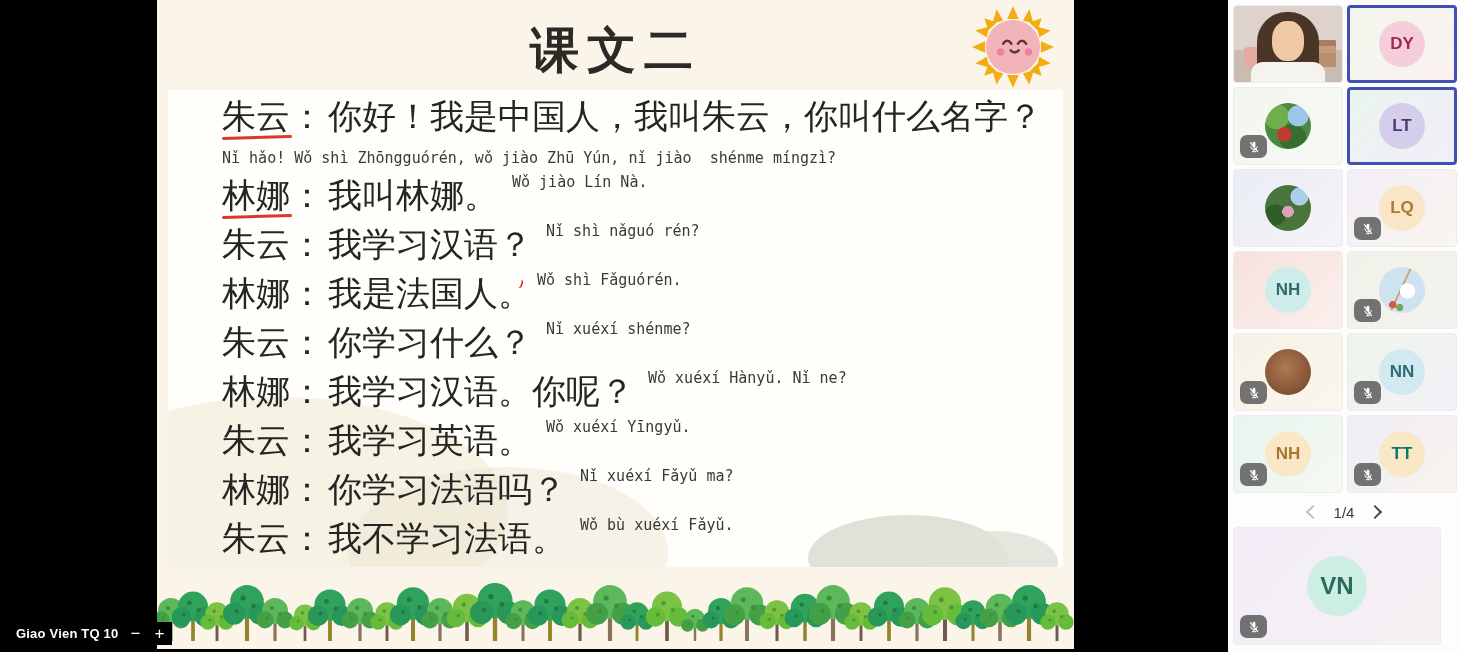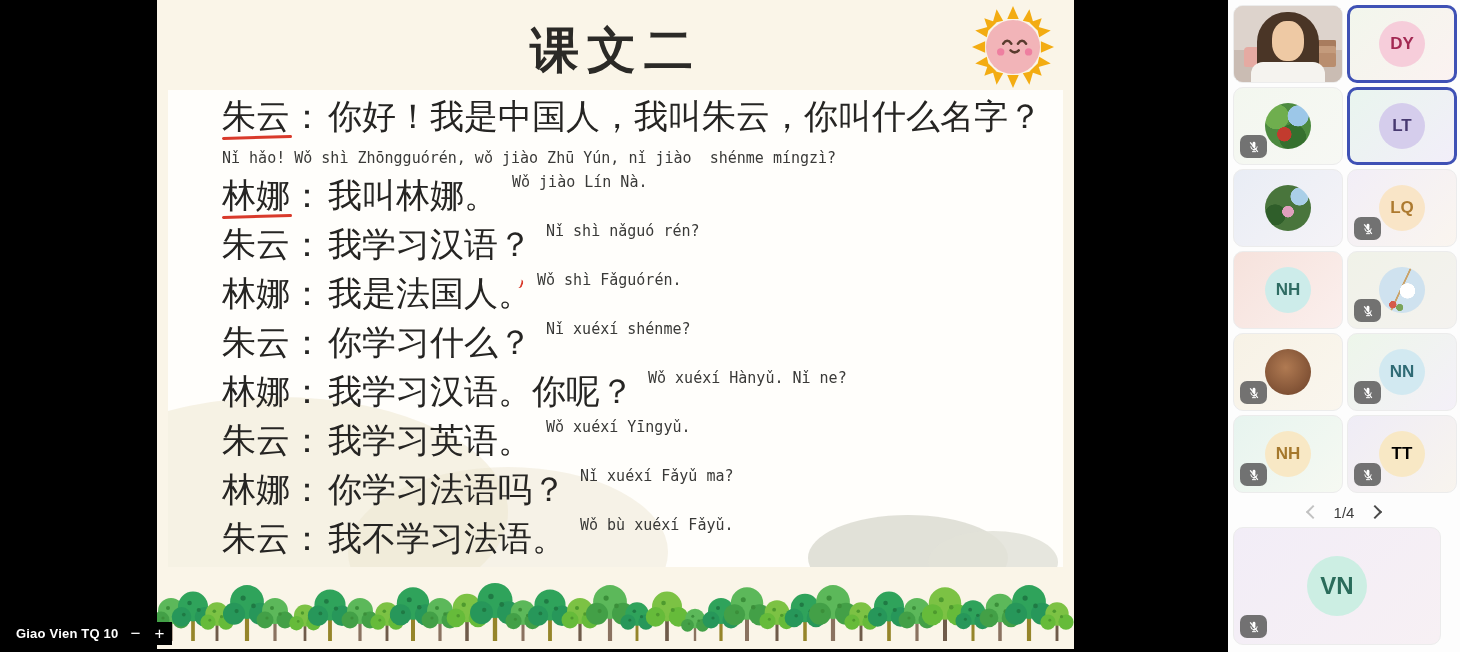--- a/index.html
+++ b/index.html
@@ -42,21 +42,21 @@
   
   .share-label{position:absolute;left:10px;bottom:7px;display:flex;align-items:center;gap:10px;
                color:#fff;background:#000;padding:4px 6px;}
   .share-name{font-size:13px;font-weight:700;letter-spacing:.2px;}
   .zbtn{background:none;border:none;color:#fff;font-size:17px;line-height:14px;padding:0 2px;cursor:pointer;}
 
   
   .sidebar{position:absolute;left:1228px;top:0;width:232px;height:652px;background:#fdfdfd;}
   .grid{position:absolute;left:5px;top:5px;width:224px;display:grid;
         grid-template-columns:110px 110px;grid-auto-rows:78px;gap:4px;}
-  .tile{position:relative;border-radius:10px;border:1px solid #ececec;box-sizing:border-box;
+  .tile{position:relative;border-radius:4px;border:1px solid #ececec;box-sizing:border-box;
         display:flex;align-items:center;justify-content:center;overflow:hidden;cursor:pointer;}
   .tile.hl{border:3px solid #3f51b5;}
   .circle{display:flex;align-items:center;justify-content:center;border-radius:50%;
           width:46px;height:46px;font-weight:700;font-size:17px;}
   .featured{position:absolute;left:5px;top:527px;width:208px;height:118px;}
   .featured .circle{width:60px;height:60px;font-size:24px;}
   .pagination{position:absolute;left:0;top:500px;width:232px;height:24px;display:flex;
               align-items:center;justify-content:center;gap:16px;}
   .page-label{font-size:15px;color:#3c3c3c;}
   .chev{width:8px;height:8px;border-top:2px solid;border-right:2px solid;display:inline-block;cursor:pointer;}
@@ -591,21 +591,21 @@
             <svg viewBox="0 0 24 24" width="14" height="14">
               <rect x="9.6" y="3" width="4.8" height="10" rx="2.4" fill="#fff"></rect>
               <path d="M6.5 11a5.5 5.5 0 0 0 11 0" stroke="#fff" stroke-width="1.7" fill="none"></path>
               <line x1="12" y1="16.5" x2="12" y2="20" stroke="#fff" stroke-width="1.7"></line>
               <line x1="8.6" y1="20" x2="15.4" y2="20" stroke="#fff" stroke-width="1.7"></line>
               <line x1="5.5" y1="4" x2="18.5" y2="20.5" stroke="#fff" stroke-width="2.2"></line>
             </svg>
           </div>
         </div>
         <div class="tile" style="background: linear-gradient(135deg, rgb(239, 236, 246), rgb(248, 244, 238));">
-          <div class="circle" style="background: rgb(248, 232, 197); color: #000000;">TT</div>
+          <div class="circle" style="background: rgb(248, 232, 197); color: #0f766e;">TT</div>
           <div class="micbadge">
             <svg viewBox="0 0 24 24" width="14" height="14">
               <rect x="9.6" y="3" width="4.8" height="10" rx="2.4" fill="#fff"></rect>
               <path d="M6.5 11a5.5 5.5 0 0 0 11 0" stroke="#fff" stroke-width="1.7" fill="none"></path>
               <line x1="12" y1="16.5" x2="12" y2="20" stroke="#fff" stroke-width="1.7"></line>
               <line x1="8.6" y1="20" x2="15.4" y2="20" stroke="#fff" stroke-width="1.7"></line>
               <line x1="5.5" y1="4" x2="18.5" y2="20.5" stroke="#fff" stroke-width="2.2"></line>
             </svg>
           </div>
         </div>

